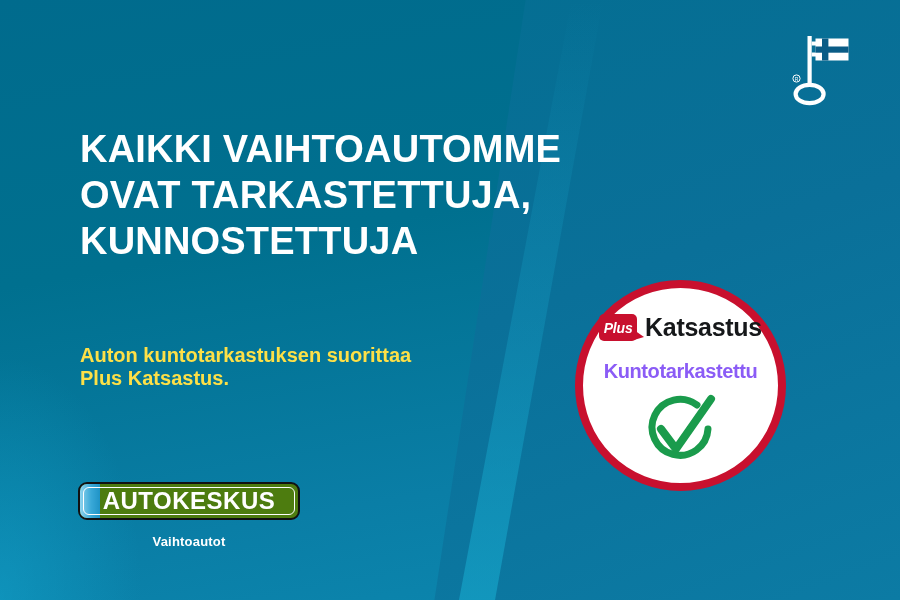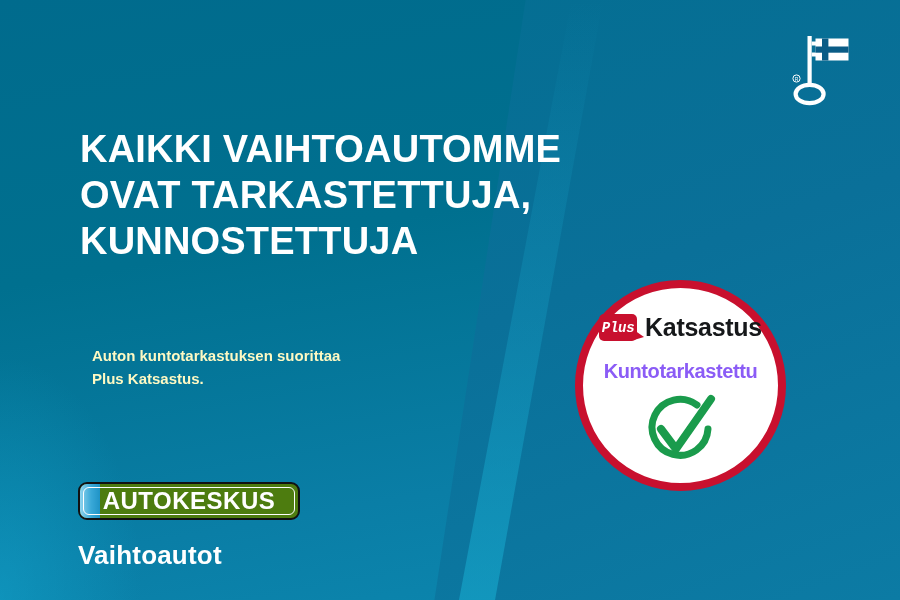--- a/index.html
+++ b/index.html
@@ -49,24 +49,24 @@
     font-weight:bold;
     line-height:46px;
     letter-spacing:0.2px;
     text-transform:uppercase;
   }
   .headline .hl-line { display:block; white-space:nowrap; }
 
   
   .subtitle {
     position:absolute;
-    left:92px; top:344px;
+    left:80px; top:344px;
     width:420px;
-    color:#fef9c3;
-    font-size:15px;
+    color:#fde047;
+    font-size:20px;
     font-weight:bold;
     line-height:23px;
   }
   .subtitle .sub-line { display:block; }
 
   
   .logo-block { position:absolute; left:78px; top:482px; width:230px; }
 
   .ak-plate {
     position:relative;
@@ -90,25 +90,25 @@
   }
   .ak-text {
     position:relative; z-index:3;
     color:#ffffff;
     font-size:24px;
     font-weight:bold;
     letter-spacing:0.5px;
     font-family:"Liberation Sans", sans-serif;
   }
   .ak-sub {
-    margin-top:20px;
-    text-align:left;
+    margin-top:14px;
+    text-align:center;
     width:222px;
     color:#ffffff;
-    font-size:26px;
+    font-size:13px;
     font-weight:bold;
     letter-spacing:0.2px;
   }
 
   
   .badge {
     position:absolute;
     left:575px; top:280px;
     width:211px; height:211px;
     border-radius:50%;
@@ -130,21 +130,21 @@
     width:38px; height:27px;
     background:#c8102e;
     border-radius:5px;
     display:flex; align-items:center; justify-content:center;
   }
   .plus-mark .plus-word {
     color:#ffffff;
     font-size:14px;
     font-weight:bold;
     font-style:italic;
-    font-family:Liberation Mono, monospace;
+    font-family:Liberation Sans, sans-serif;
     letter-spacing:-0.2px;
   }
   .plus-tail {
     position:absolute;
     right:-7px; bottom:1px;
     width:0; height:0;
     border-left:10px solid #c8102e;
     border-top:7px solid transparent;
     border-bottom:3px solid transparent;
   }

